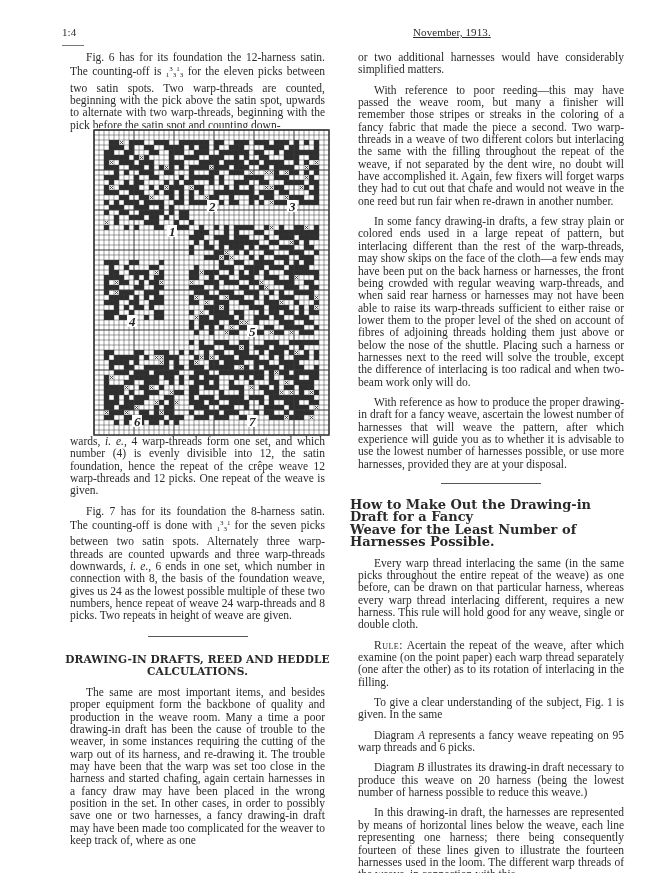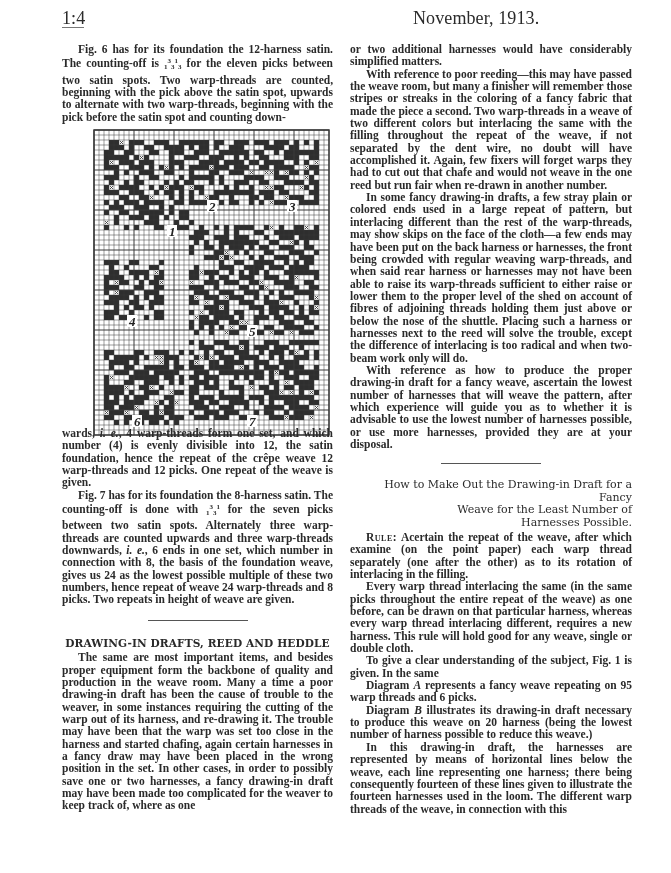--- a/index.html
+++ b/index.html
@@ -1,33 +1,33 @@
 <!DOCTYPE html>
 <html><head>
 <meta charset="utf-8">
 <style>
   html, body { margin: 0; padding: 0; background: #ffffff; }
   body { width: 671px; height: 873px; position: relative; overflow: hidden;
          font-family: "Liberation Serif", "DejaVu Serif", serif; color: #2a2a2a; }
-  .header { position: absolute; top: 6px; left: 0; width: 576px; height: 20px; font-size: 18px; letter-spacing: 0.1px; }
+  .header { position: absolute; top: 24px; left: 0; width: 576px; height: 20px; font-size: 11px; letter-spacing: 0.1px; }
   .page-num { position: absolute; left: 62px; top: 2px; }
   .page-num-rule { position: absolute; left: 62px; top: 21px; width: 22px; height: 1px; background: #777; }
   .journal-title { position: absolute; left: 198px; top: 2px; letter-spacing: 0.3px; }
-  .issue-date { position: absolute; left: 413px; top: 2px; }
+  .issue-date { position: absolute; left: 413px; top: 2px; text-decoration: underline; }
   .col { position: absolute; font-size: 11.5px; line-height: 12.35px; text-align: justify; }
-  .col p { margin: 0; text-indent: 16px; font-weight: bold; }
+  .col p { margin: 8px; text-indent: 16px; }
   .col p.noindent { text-indent: 0; }
   .col-left-top { left: 62px; top: 43px; width: 271px; }
   .col-left-bottom { left: 62px; top: 427px; width: 271px; }
   .col-right { left: 350px; top: 43px; width: 282px; }
   .figure { position: absolute; left: 92px; top: 128px; width: 238px; height: 308px; }
   .figure svg { display: block; }
   .rule { width: 100px; height: 1px; background: #555; margin: 14px auto 16px auto; }
   .section-title { font-family: "DejaVu Serif", serif; font-weight: bold; font-size: 10.6px; text-align: center; line-height: 12.5px; margin: 16px 0 2px 0; letter-spacing: 0.1px; }
-  .section-title-right { font-family: "DejaVu Serif", serif; font-weight: normal; font-size: 11px; text-align: right; line-height: 12.4px; margin: 0 0 2px 0; }
+  .section-title-right { font-family: "DejaVu Serif", serif; font-weight: bold; font-size: 13px; text-align: left; line-height: 12.4px; margin: 0 0 2px 0; }
   .smallcaps { font-variant: small-caps; letter-spacing: 0.5px; }
   i { font-style: italic; }
   .sub { font-size: 7px; vertical-align: -2px; }
   .sup { font-size: 7px; vertical-align: 4px; }
   .figlabel { font-family: "Liberation Serif", serif; font-style: italic; font-weight: bold; font-size: 13px; fill: #222; }
 </style>
 </head>
 <body>
 
 <div class="header">
@@ -1371,34 +1371,35 @@
       <text x="157" y="298" class="figlabel">7</text>
     </svg>
 </div>
 
 <div class="col col-left-bottom">
   <p class="noindent"><span>wards, </span><i>i. e.</i><span>, 4 warp-threads form one set, and which number (4) is evenly divisible into 12, the satin foundation, hence the repeat of the crêpe weave 12 warp-threads and 12 picks. One repeat of the weave is given.</span></p>
   <p><span>Fig. 7 has for its foundation the 8-harness satin. The counting-off is done with </span><span><span class="sub">1</span><span class="sup">3</span><span class="sub">3</span><span class="sup">1</span></span><span> for the seven picks between two satin spots. Alternately three warp-threads are counted upwards and three warp-threads downwards, </span><i>i. e.</i><span>, 6 ends in one set, which number in connection with 8, the basis of the foundation weave, gives us 24 as the lowest possible multiple of these two numbers, hence repeat of weave 24 warp-threads and 8 picks. Two repeats in height of weave are given.</span></p>
   <div class="rule"></div>
   <div class="section-title">
     <div>DRAWING-IN DRAFTS, REED AND HEDDLE</div>
+    <div>CALCULATIONS.</div>
   </div>
   <p>The same are most important items, and besides proper equipment form the backbone of quality and production in the weave room. Many a time a poor drawing-in draft has been the cause of trouble to the weaver, in some instances requiring the cutting of the warp out of its harness, and re-drawing it. The trouble may have been that the warp was set too close in the harness and started chafing, again certain harnesses in a fancy draw may have been placed in the wrong position in the set. In other cases, in order to possibly save one or two harnesses, a fancy drawing-in draft may have been made too complicated for the weaver to keep track of, where as one</p>
 </div>
 
 <div class="col col-right">
   <p class="noindent">or two additional harnesses would have considerably simplified matters.</p>
   <p>With reference to poor reeding—this may have passed the weave room, but many a finisher will remember those stripes or streaks in the coloring of a fancy fabric that made the piece a second. Two warp-threads in a weave of two different colors but interlacing the same with the filling throughout the repeat of the weave, if not separated by the dent wire, no doubt will have accomplished it. Again, few fixers will forget warps they had to cut out that chafe and would not weave in the one reed but run fair when re-drawn in another number.</p>
   <p>In some fancy drawing-in drafts, a few stray plain or colored ends used in a large repeat of pattern, but interlacing different than the rest of the warp-threads, may show skips on the face of the cloth—a few ends may have been put on the back harness or harnesses, the front being crowded with regular weaving warp-threads, and when said rear harness or harnesses may not have been able to raise its warp-threads sufficient to either raise or lower them to the proper level of the shed on account of fibres of adjoining threads holding them just above or below the nose of the shuttle. Placing such a harness or harnesses next to the reed will solve the trouble, except the difference of interlacing is too radical and when two-beam work only will do.</p>
   <p>With reference as how to produce the proper drawing-in draft for a fancy weave, ascertain the lowest number of harnesses that will weave the pattern, after which experience will guide you as to whether it is advisable to use the lowest number of harnesses possible, or use more harnesses, provided they are at your disposal.</p>
   <div class="rule" style="margin:13px auto 15px auto;"></div>
   <div class="section-title-right">
     <div>How to Make Out the Drawing-in Draft for a Fancy</div>
     <div>Weave for the Least Number of</div>
     <div>Harnesses Possible.</div>
   </div>
+  <p>Every warp thread interlacing the same (in the same picks throughout the entire repeat of the weave) as one before, can be drawn on that particular harness, whereas every warp thread interlacing different, requires a new harness. This rule will hold good for any weave, single or double cloth.</p>
   <p><span class="smallcaps">Rule:</span><span> Acertain the repeat of the weave, after which examine (on the point paper) each warp thread separately (one after the other) as to its rotation of interlacing in the filling.</span></p>
-  <p>Every warp thread interlacing the same (in the same picks throughout the entire repeat of the weave) as one before, can be drawn on that particular harness, whereas every warp thread interlacing different, requires a new harness. This rule will hold good for any weave, single or double cloth.</p>
   <p>To give a clear understanding of the subject, Fig. 1 is given. In the same</p>
   <p><span>Diagram </span><i>A</i><span> represents a fancy weave repeating on 95 warp threads and 6 picks.</span></p>
   <p><span>Diagram </span><i>B</i><span> illustrates its drawing-in draft necessary to produce this weave on 20 harness (being the lowest number of harness possible to reduce this weave.)</span></p>
   <p>In this drawing-in draft, the harnesses are represented by means of horizontal lines below the weave, each line representing one harness; there being consequently fourteen of these lines given to illustrate the fourteen harnesses used in the loom. The different warp threads of the weave, in connection with this</p>
 </div>
 
 </body></html>

